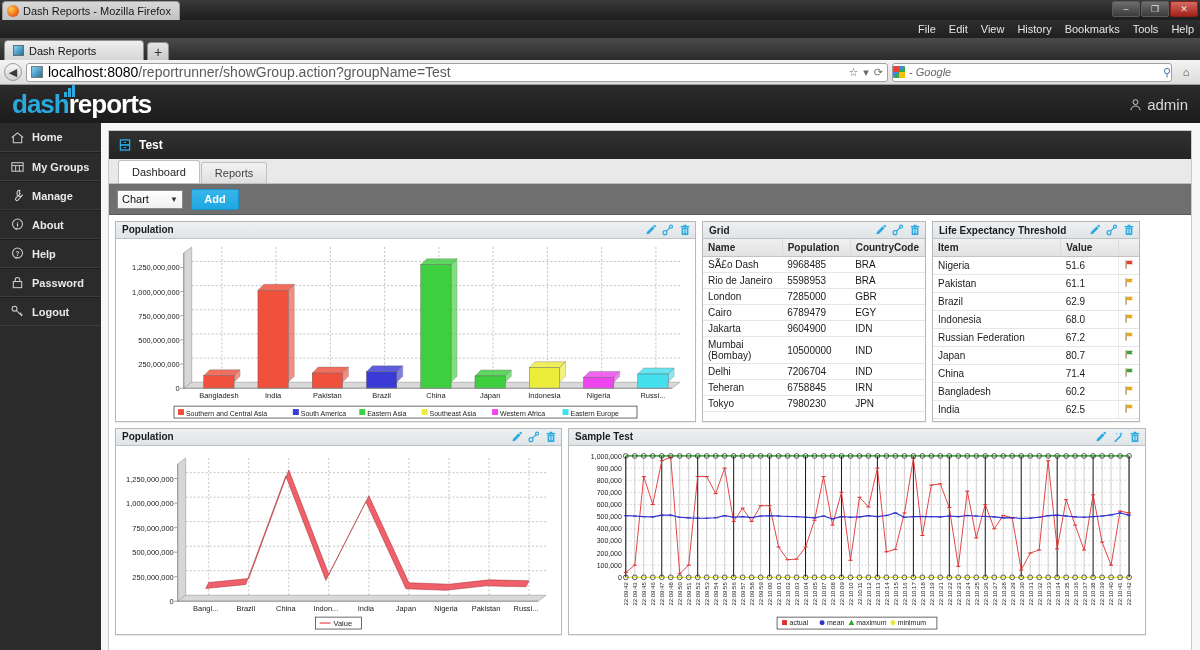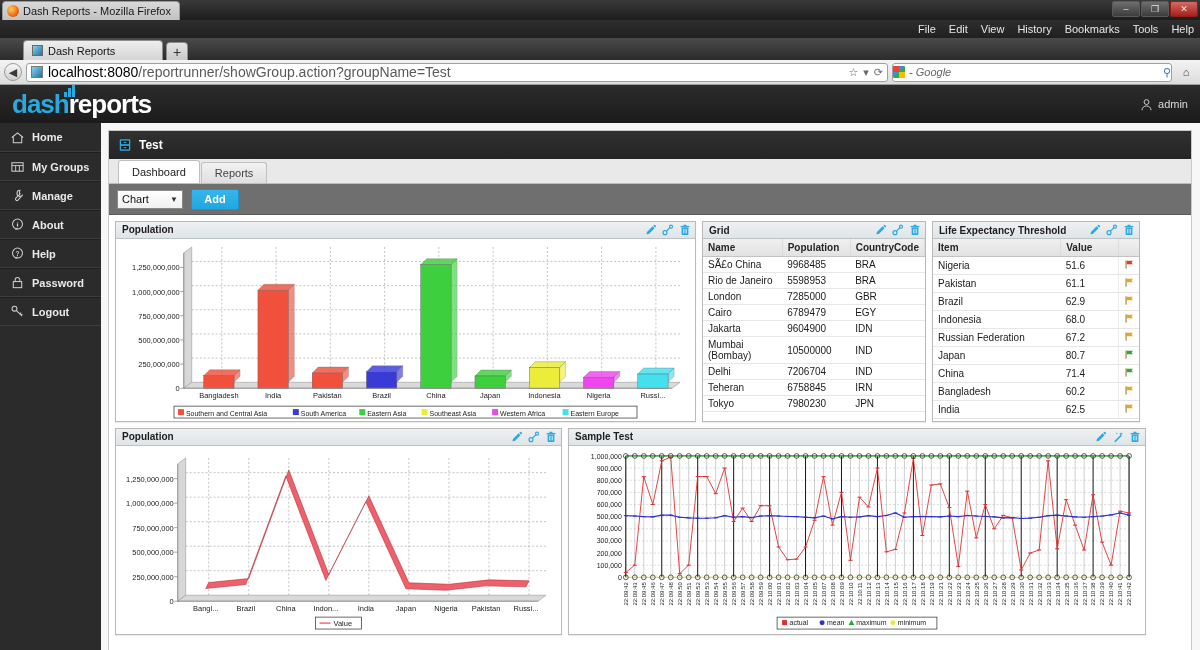--- a/index.html
+++ b/index.html
@@ -54,21 +54,21 @@
   .tabstrip {
     height: 22px;
     background: linear-gradient(to bottom,#4a4a4a,#2b2b2b);
     display: flex; align-items: flex-end; padding-left: 4px;
   }
   .tab {
     height: 20px; min-width: 140px;
     background: linear-gradient(to bottom,#eeeeee,#d5d5d5);
     border: 1px solid #8e8e8e; border-bottom: none;
     border-top-left-radius: 4px; border-top-right-radius: 4px;
-    display: flex; align-items: center; padding: 0 8px; gap: 5px; margin-left: 19px;
+    display: flex; align-items: center; padding: 0 8px; gap: 5px;
   }
   .tab-fav {
     width: 11px; height: 11px; flex:0 0 auto;
     background: linear-gradient(135deg,#8fd2ef 0%, #4fa3cb 50%, #2e6f92 100%);
     border: 1px solid #6a6a6a;
   }
   .tab-label { font-size: 11px; color:#111; white-space: nowrap; }
   .newtab {
     width: 22px; height: 18px; margin-left: 3px;
     background: linear-gradient(to bottom,#e4e4e4,#c9c9c9);
@@ -137,21 +137,21 @@
     display: flex; align-items: center; padding: 0 12px; position: relative;
   }
   .logo { font-size: 26px; font-weight: bold; letter-spacing: -1px; position: relative; }
   .logo .dash { color: #2aa9df; }
   .logo .reports { color: #ffffff; }
   .logo-bars { position:absolute; left: 52px; top: -4px; display:flex; align-items:flex-end; gap:1px; height: 12px;}
   .logo-bars i { display:block; width:3px; background:#2aa9df; }
   .logo-bars i:nth-child(1){height:5px;}
   .logo-bars i:nth-child(2){height:9px;}
   .logo-bars i:nth-child(3){height:12px;}
-  .user-box { margin-left:auto; display:flex; align-items:center; gap:5px; color:#d9d9d9; font-size: 11px;}
+  .user-box { margin-left:auto; display:flex; align-items:center; gap:5px; color:#d9d9d9; font-size: 15px;}
 
   .app-body { display: flex; height: 547px; }
 
   .sidebar { width: 101px; background: #2b2b2b; flex: 0 0 auto; }
   .side-item {
     height: 29px; display: flex; align-items: center; gap: 7px; padding-left: 10px;
     color: #e9e9e9; font-size: 11px; font-weight: bold;
     border-bottom: 1px solid #3d3d3d;
     border-top: 1px solid #1f1f1f;
   }
@@ -570,21 +570,21 @@
                   <table class="gridtbl">
                     <thead>
                         <tr id="grid-head">
                           <th style="width: 42%;">Name</th>
                           <th style="width: 32%;">Population</th>
                           <th>CountryCode</th>
                         </tr>
                       </thead>
                     <tbody id="grid-body">
                         <tr>
-                          <td>SÃ£o China</td>
+                          <td>SÃ£o Dash</td>
                           <td>9968485</td>
                           <td>BRA</td>
                         </tr>
                         <tr>
                           <td>Rio de Janeiro</td>
                           <td>5598953</td>
                           <td>BRA</td>
                         </tr>
                         <tr>
                           <td>London</td>

